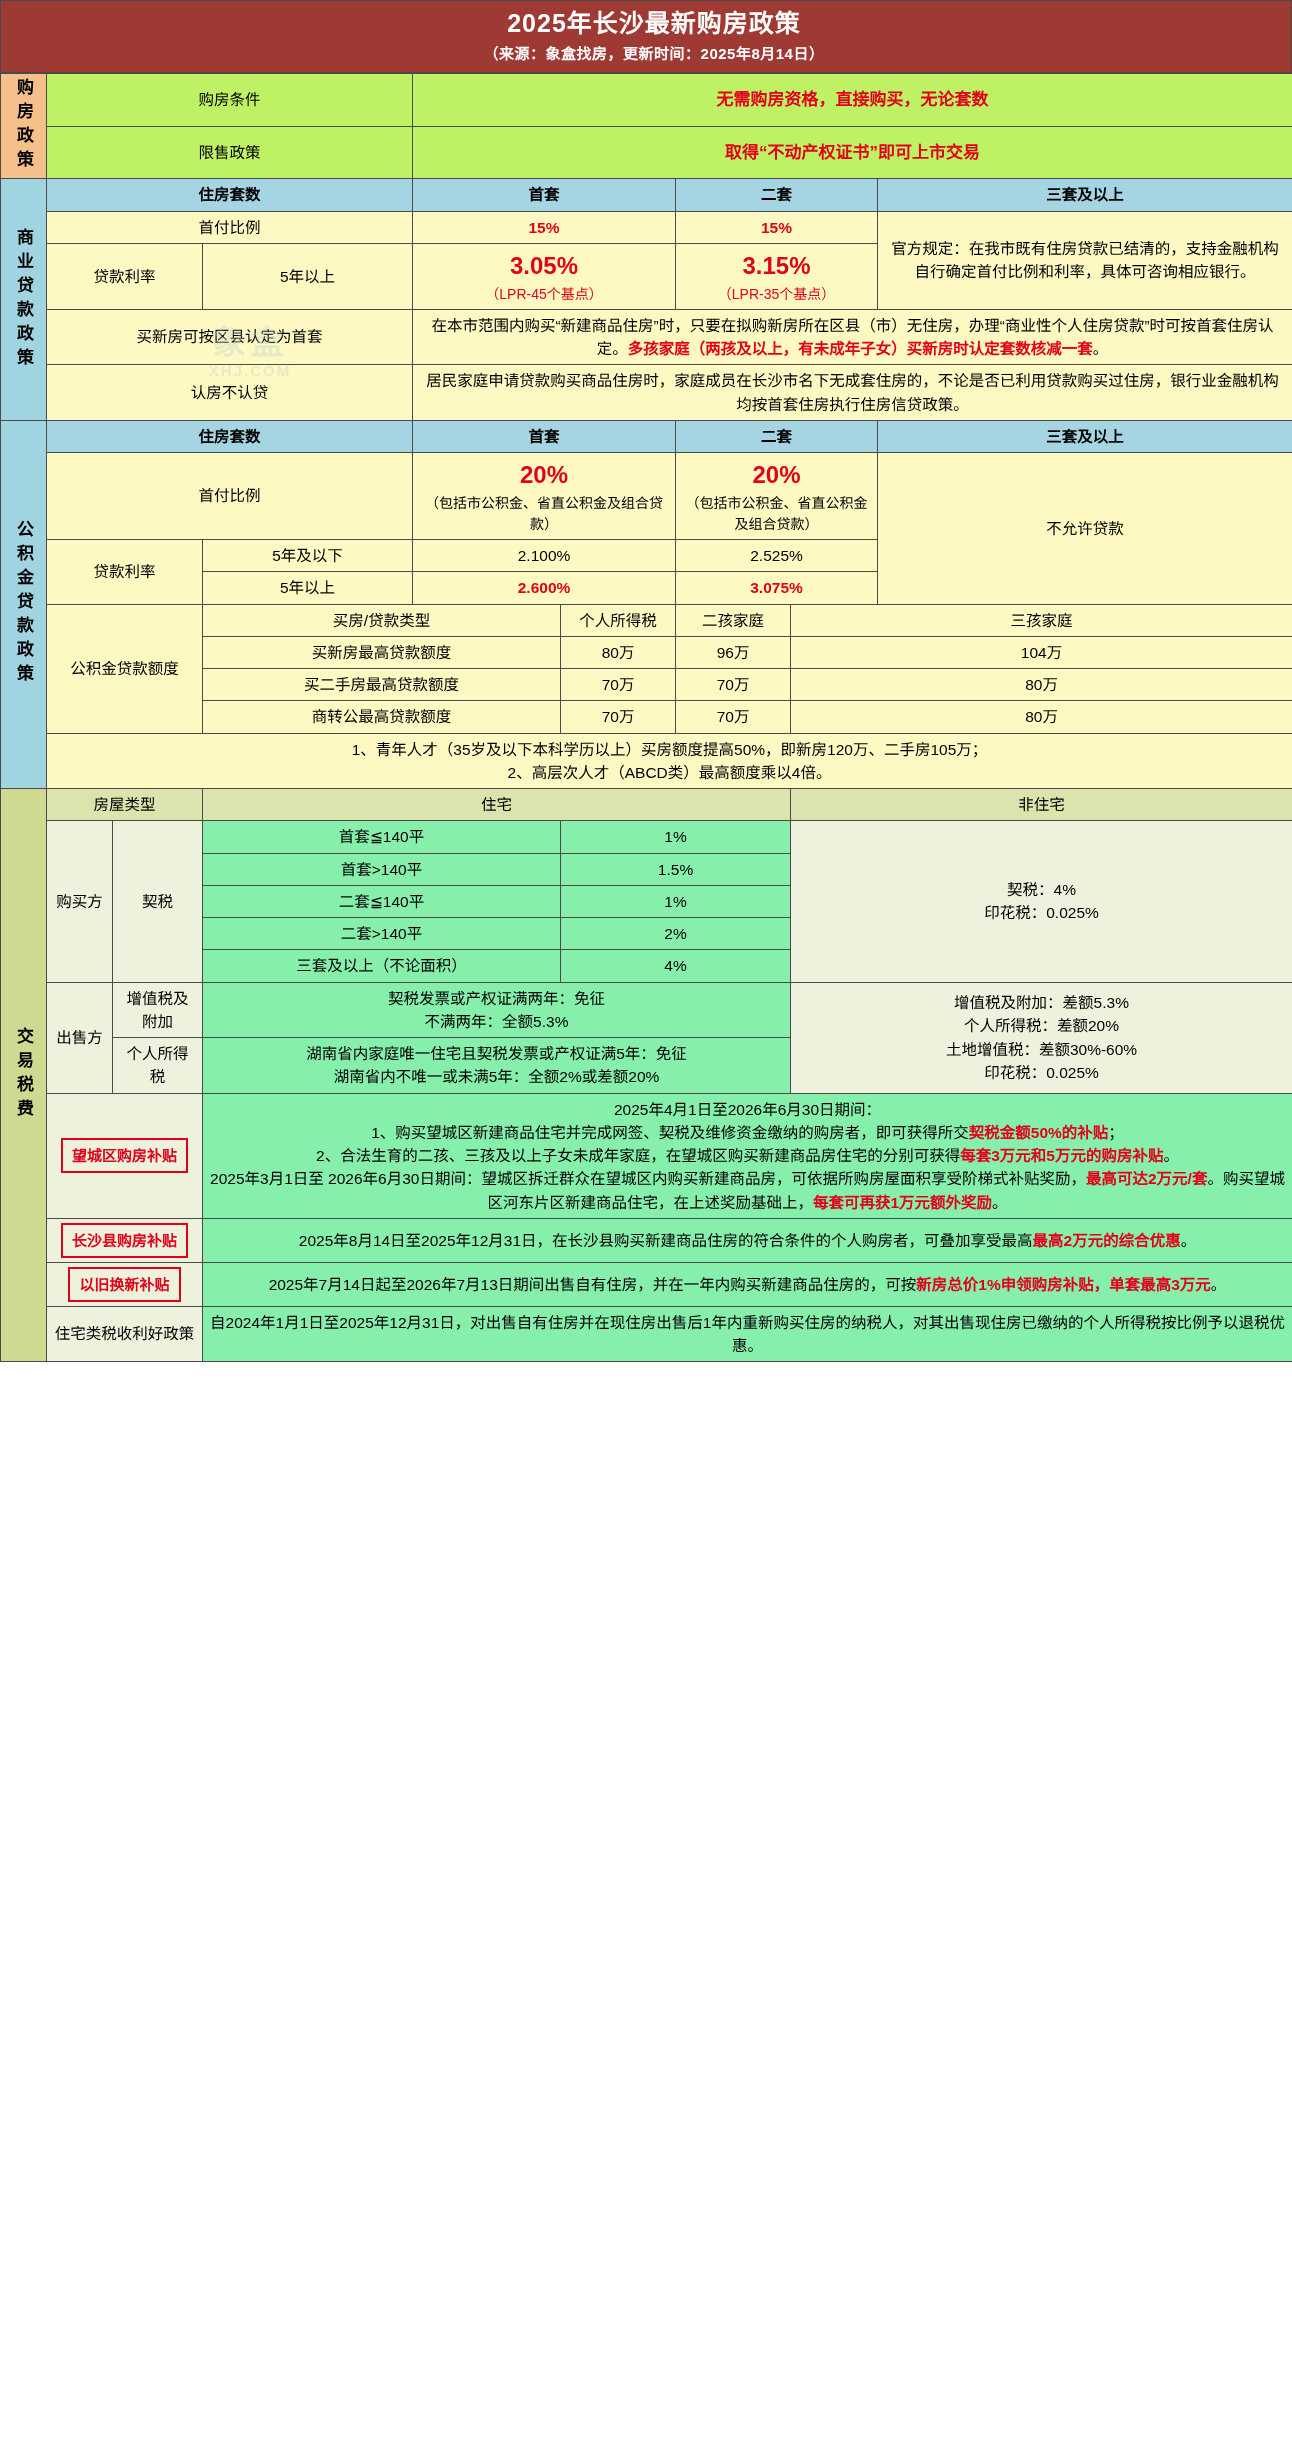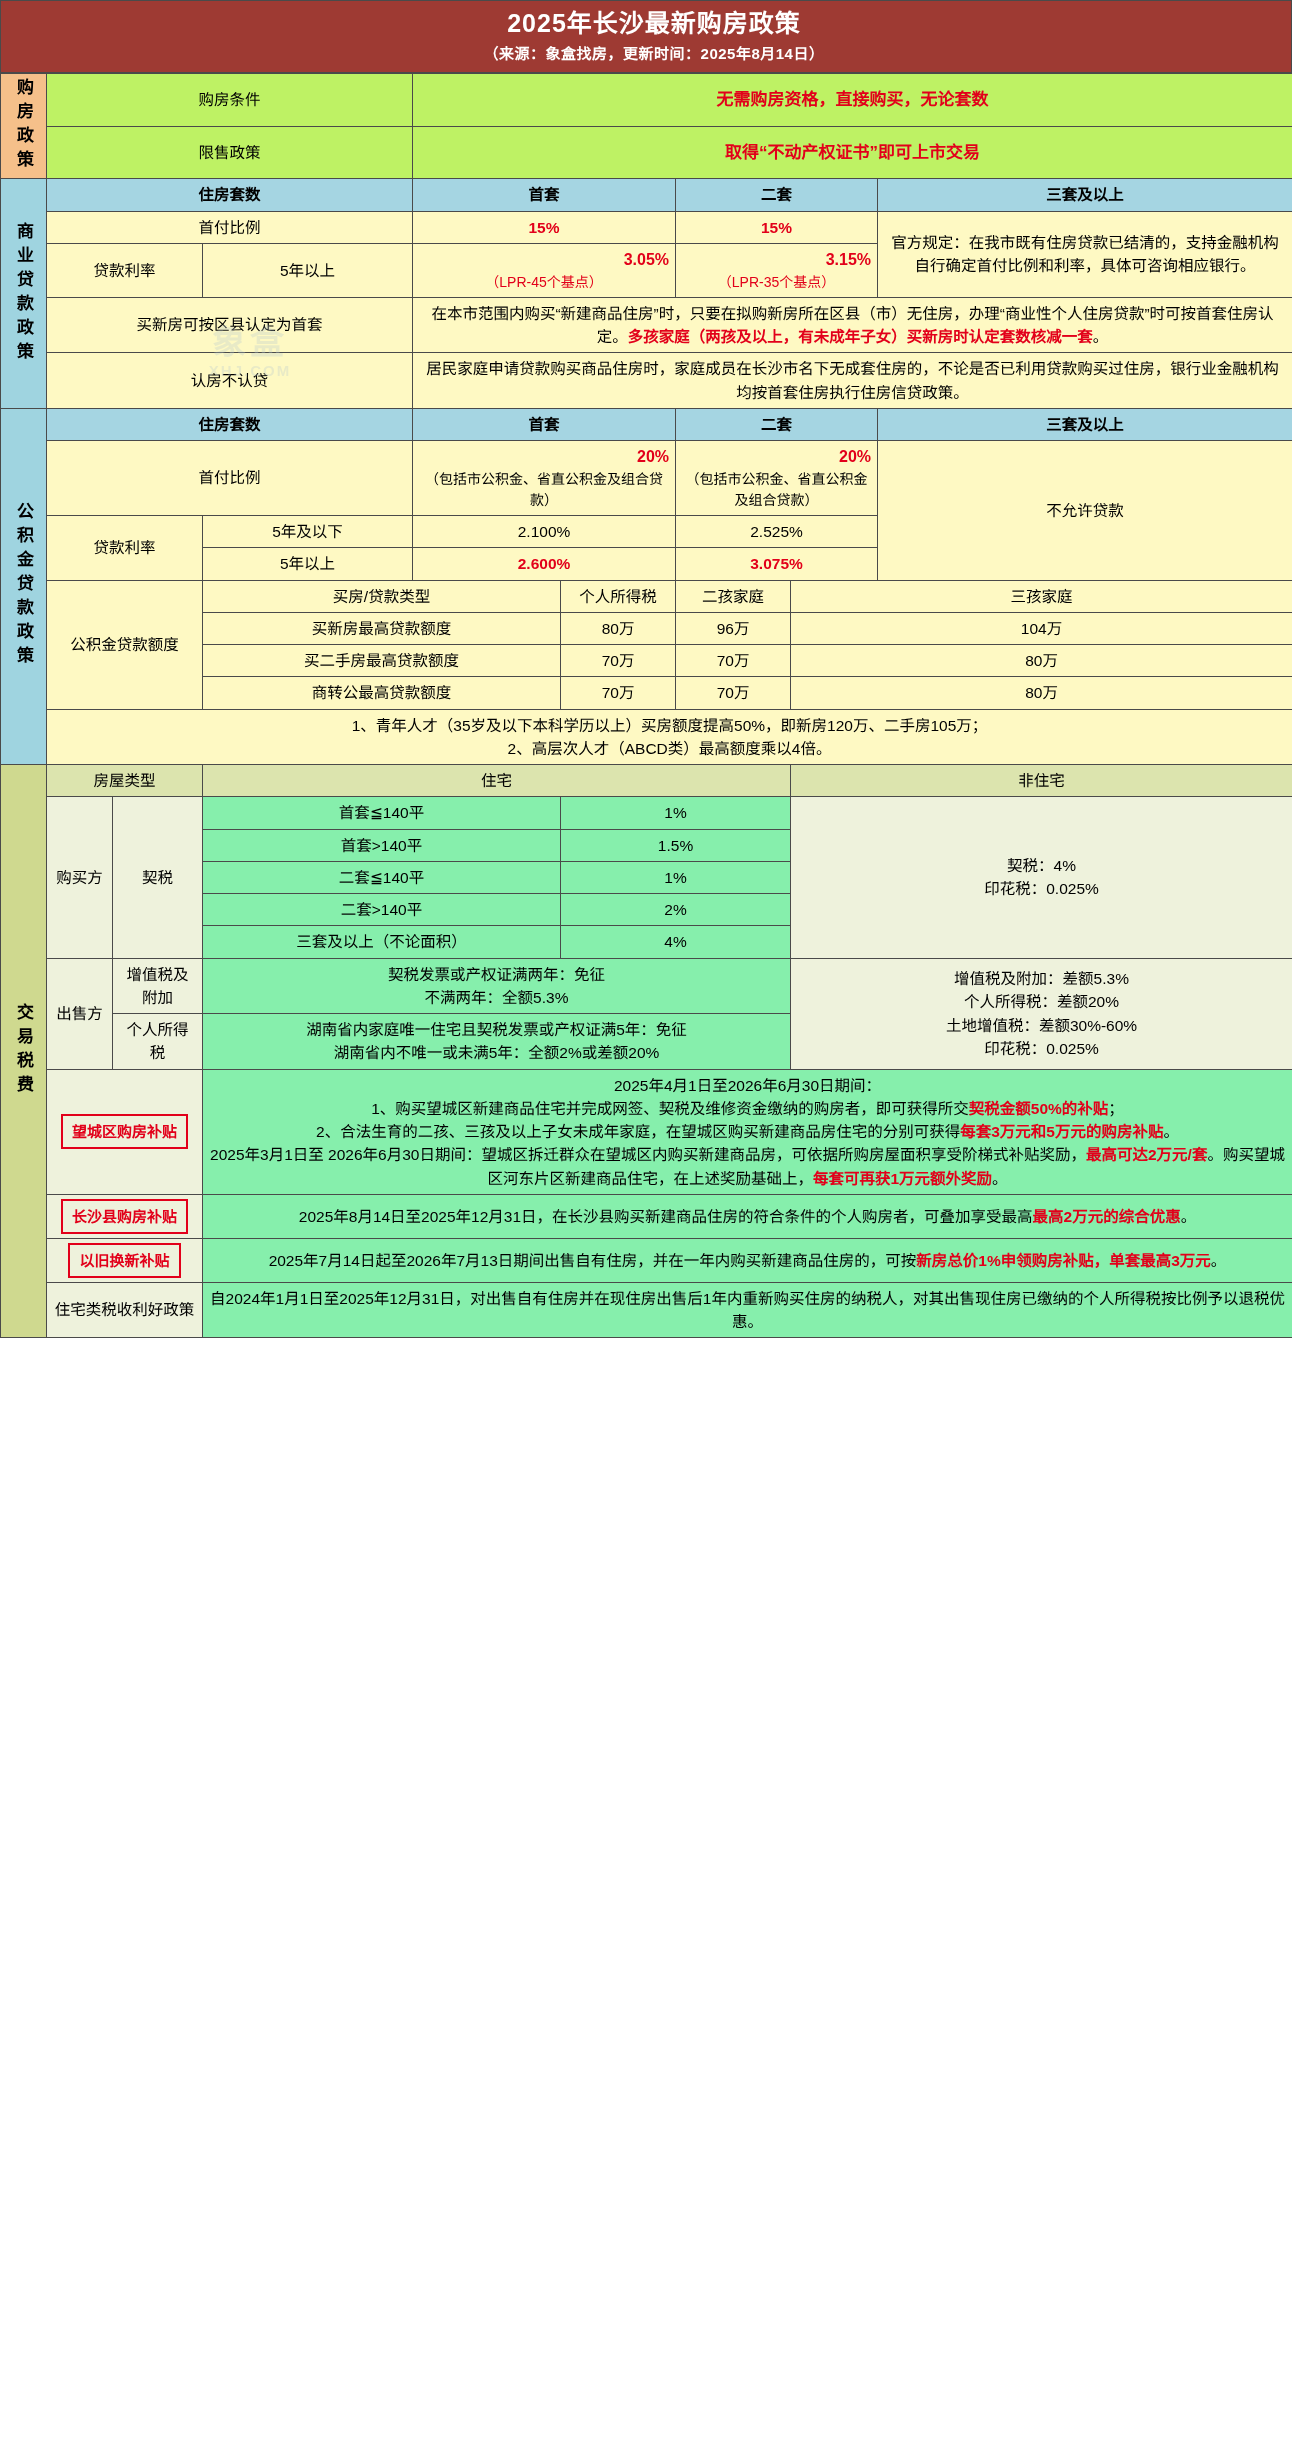--- a/index.html
+++ b/index.html
@@ -70,21 +70,21 @@
   .fill-head-blue{ background: #a5d5e2; font-weight: bold; font-size: 17px; margin-top: 13px; }
   .fill-blue     { background: #fef9c3; }
   .fill-head-grn { background: #dce4ae; font-weight: normal; font-size: 17px; }
   .fill-green    { background: #eef2dc; }
   .fill-green2   { background: #86efac; }
 
   
   .red        { color: #e2001a; }
   .red b, b.red { color: #e2001a; }
   .bold       { font-weight: bold; }
-  .big        { font-size: 16px; font-weight: bold; text-align: right; }
+  .big        { font-size: 24px; font-weight: bold; }
   .rowlabel   { font-size: 16px; }
   .small      { font-size: 14px; }
   .note       { font-size: 14.5px; line-height: 1.55; }
 
   td.leftalign {
     text-align: left;
     vertical-align: top;
     padding: 8px 10px;
     line-height: 1.62;
     font-size: 14.8px;

